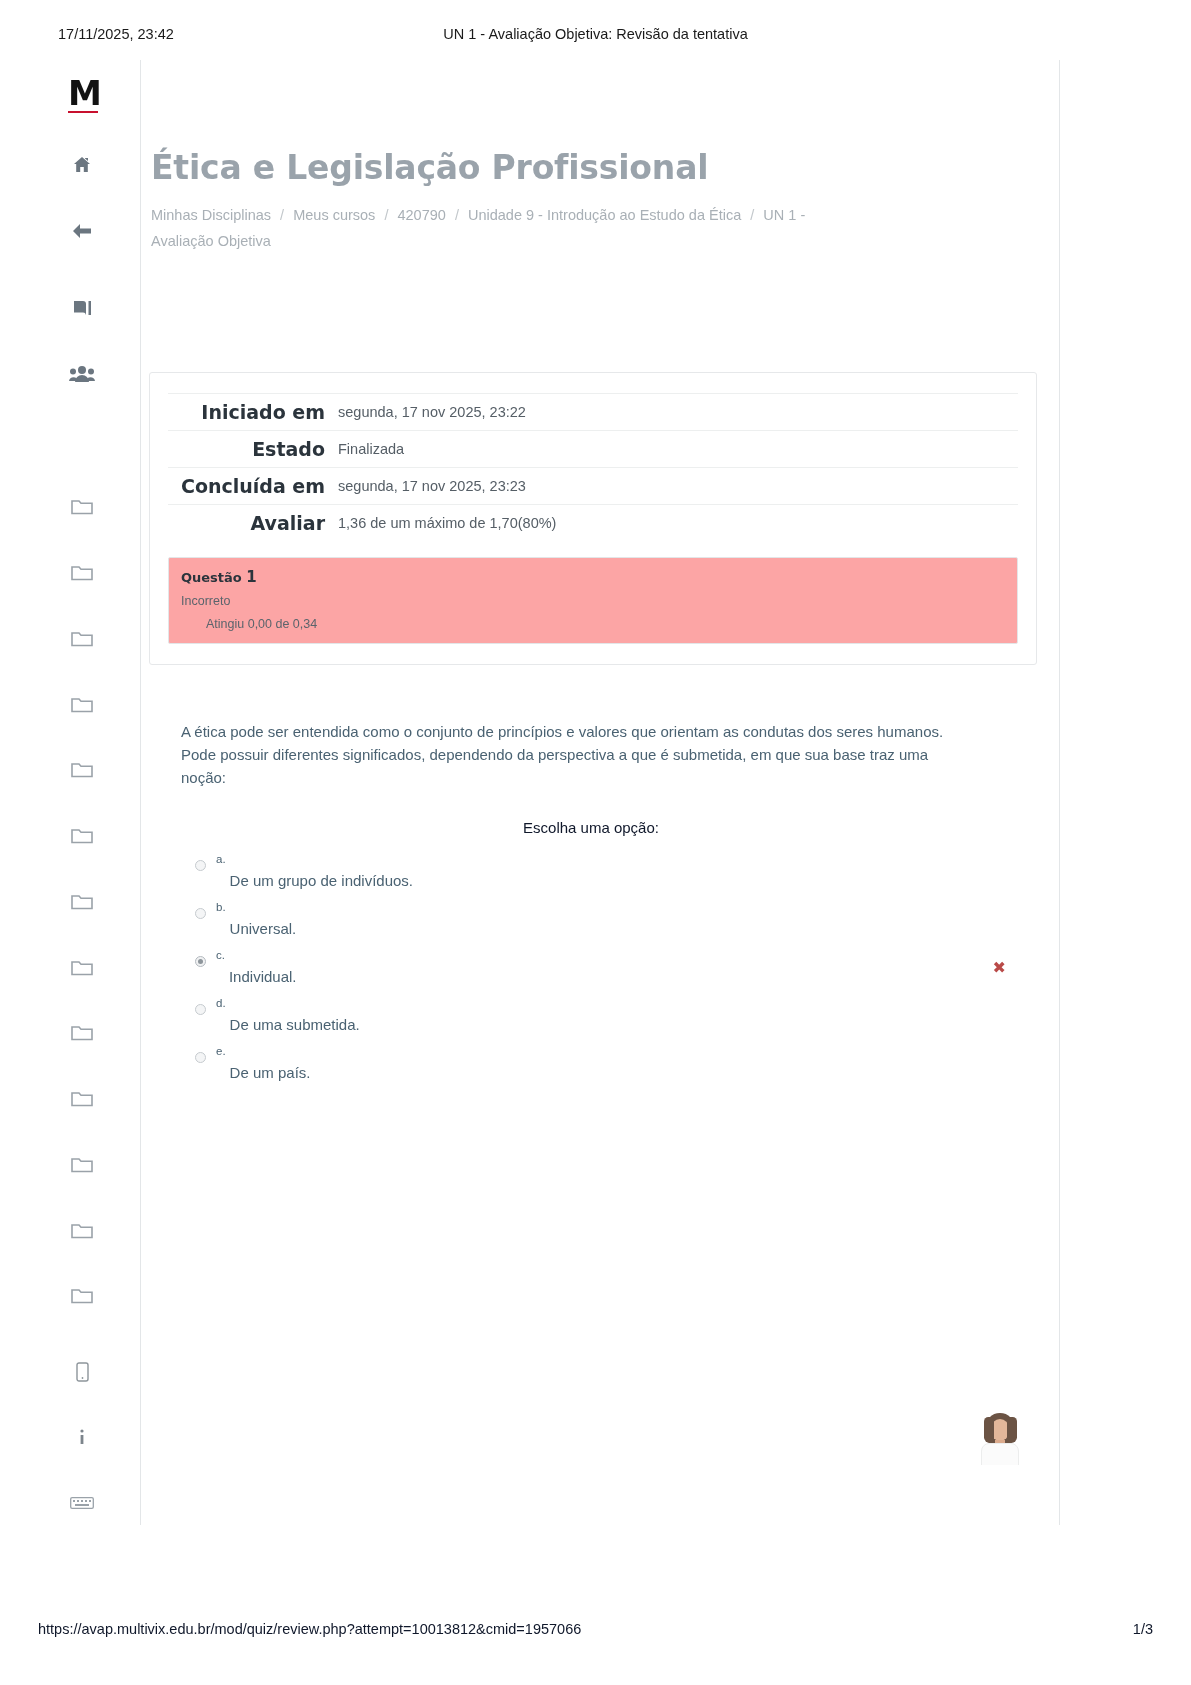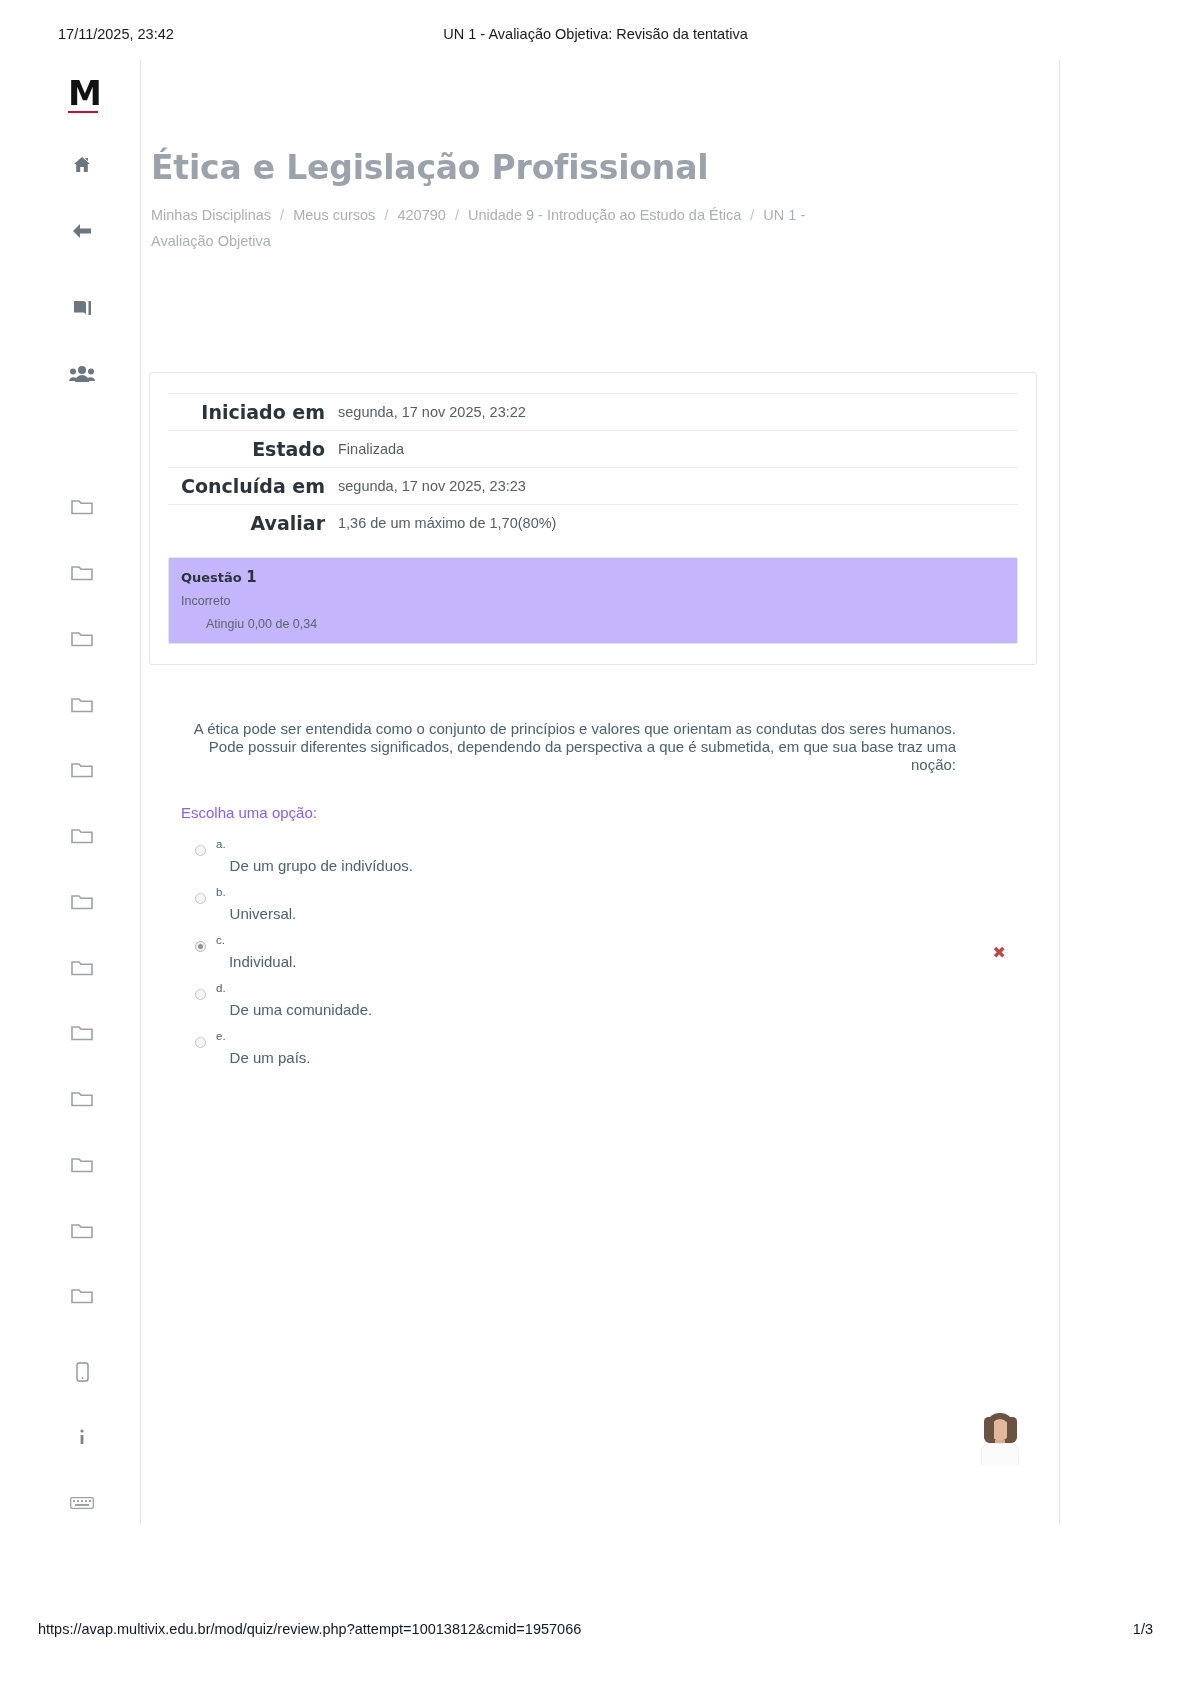--- a/index.html
+++ b/index.html
@@ -101,47 +101,46 @@
     font-size: 14.5px; font-weight: 400; color: #555e66;
     padding: 7px 0; line-height: 22px;
   }
 
   
   .q-infobox {
     margin-top: 16px;
     border: 1px solid #e3e6e8;
     border-radius: 2px;
     padding: 10px 12px 12px 12px;
-    background: #c4b5fd;
+    background: #fca5a5;
   }
   .q-no {
     font-size: 13px; font-weight: 700; color: #2b343c;
     font-family: "DejaVu Sans", sans-serif;
     margin-bottom: 8px;
   }
   .q-no .num { font-size: 15px; }
   .q-state {
     font-size: 12.5px; color: #5b646c; margin-bottom: 9px;
   }
   .q-grade {
     font-size: 12.5px; color: #5b646c; margin-left: 25px;
   }
 
   
   .q-body {
     position: absolute; left: 40px; top: 660px; width: 820px;
   }
   .q-text {
-    font-size: 15px; line-height: 18px; color: #4a6272;
+    font-size: 15px; line-height: 23px; color: #4a6272;
     width: 775px;
-    text-align: right;
   }
   .q-prompt {
     margin-top: 27px;
-    font-size: 15px; color: #8b5cf6; line-height: 24px;
+    font-size: 15px; color: #0f172a; line-height: 24px; text-align: center;
   }
   .answers { margin-top: 12px; position: relative; }
   .ans-row {
     position: relative;
     display: flex; align-items: flex-start;
     min-height: 48px;
     padding-left: 14px;
   }
   .radio {
     flex: 0 0 auto;
@@ -460,21 +459,21 @@
       <div class="ans-row">
         <span class="radio checked"></span>
         <span class="ans-letter">c.</span>
         <span class="ans-text">Individual.</span>
         <span class="x-mark">✖</span>
       </div>
 
       <div class="ans-row">
         <span class="radio"></span>
         <span class="ans-letter">d.</span>
-        <span class="ans-text">De uma comunidade.</span>
+        <span class="ans-text">De uma submetida.</span>
       </div>
 
       <div class="ans-row">
         <span class="radio"></span>
         <span class="ans-letter">e.</span>
         <span class="ans-text">De um país.</span>
       </div>
 
     </div>
   </div>

